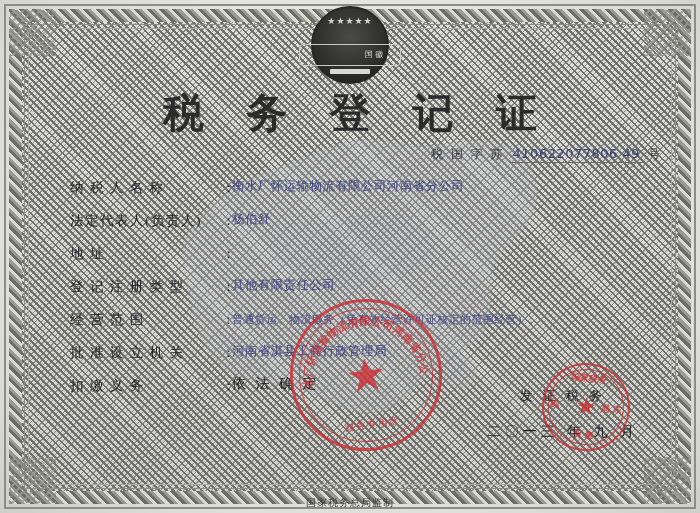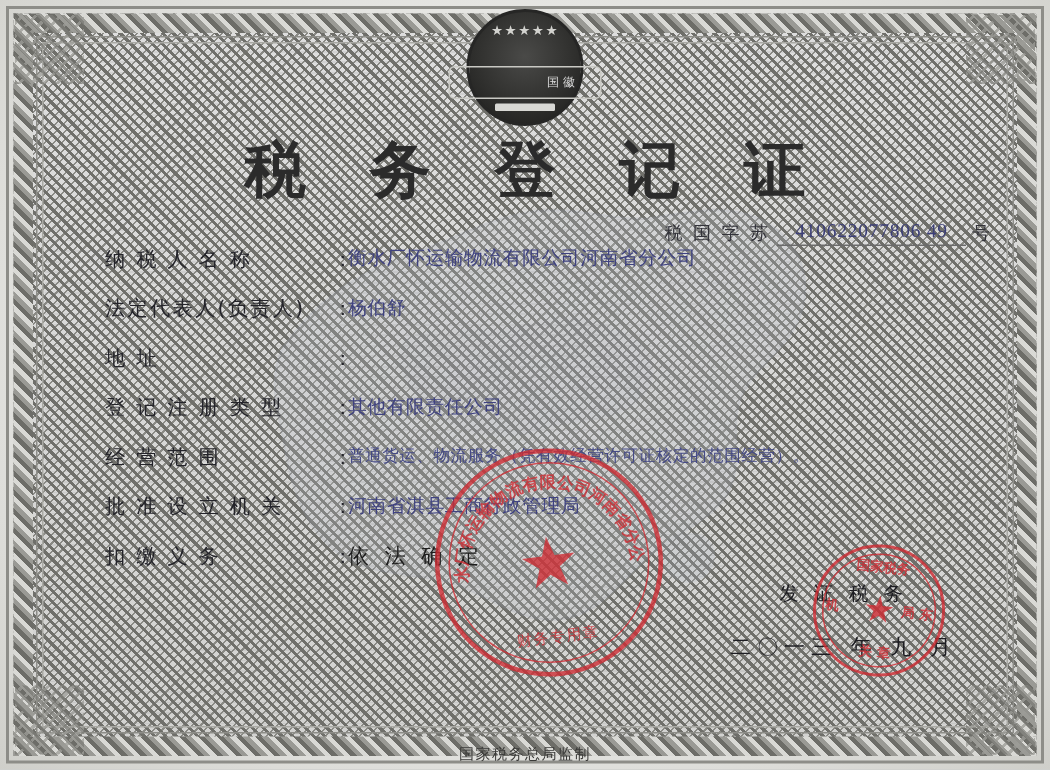--- a/index.html
+++ b/index.html
@@ -86,32 +86,32 @@
   .title{
     position:absolute;left:0;right:0;top:86px;text-align:center;
     font-size:41px;letter-spacing:14px;font-weight:bold;
     color:#2b2b2b;text-indent:14px;
     font-family:"DejaVu Sans","Liberation Sans",sans-serif;
   }
 
   
   .numline{
     position:absolute;right:40px;top:146px;
-    display:flex;align-items:flex-end;gap:4px;font-size:12px;color:#33333a;font-family:Liberation Serif, serif;
+    display:flex;align-items:flex-end;gap:4px;font-size:12px;color:#33333a;
   }
   .numline .lbl{letter-spacing:2px}
   .numline .val{
     color:#3c3f77;font-size:13px;letter-spacing:.5px;
     border-bottom:1px solid #6a6a6a;padding:0 4px 1px 4px;min-width:118px;text-align:center;
   }
   .numline .suffix{font-size:12px}
 
   
   .fields{position:absolute;left:70px;top:164px;width:560px;}
-  .row{display:flex;align-items:flex-start;height:33px;}
+  .row{display:flex;align-items:flex-end;height:33px;font-family:Liberation Serif, serif;}
   .row .label{
     width:152px;font-size:13.5px;color:#24242a;letter-spacing:1.5px;white-space:nowrap;
   }
   .row .colon{width:10px;font-size:13px;color:#24242a;}
   .row .value{
     flex:1;font-size:12.5px;color:#3f4280;letter-spacing:.4px;
     padding-bottom:2px;
   }
   .row .value.small{font-size:11px;color:#454a86}
   .row .value.black{color:#1d1d1d;font-size:14px;letter-spacing:3px}

